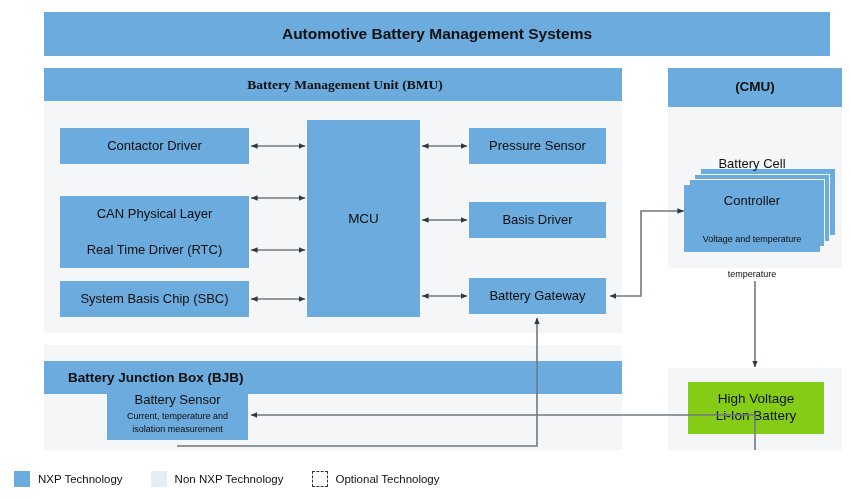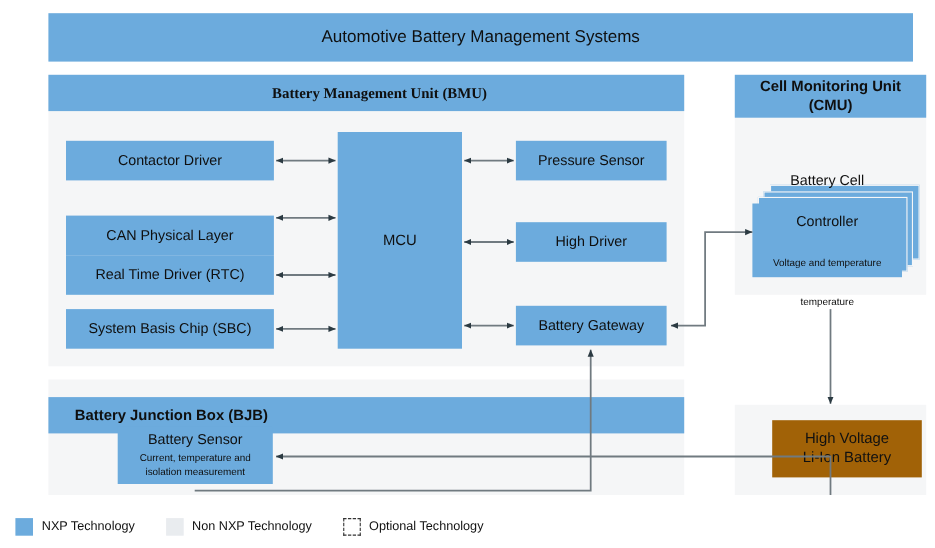--- a/index.html
+++ b/index.html
@@ -19,26 +19,26 @@
     box-sizing:border-box;
     display:flex;
     flex-direction:column;
     align-items:center;
     justify-content:center;
     text-align:center;
     line-height:1.15;
   }
   .nxp{background:#6cabdd;color:#0f0f0f;}
   .panel{background:#f5f6f7;}
-  .nonnxp{background:#a16207;color:#111;margin-left:14px;}
+  .nonnxp{background:#84cc16;color:#111;}
 
   
   #title-bar{
     left:44px;top:12px;width:786px;height:44px;
-    font-size:15.5px;font-weight:400;
+    font-size:15.5px;font-weight:700;
   }
 
   
   #bmu-panel{left:44px;top:68px;width:578px;height:265px;}
   #bmu-header{
     left:44px;top:68px;width:578px;height:33px;
     align-items:flex-start;justify-content:center;
     padding-left:24px;
     font-size:13.5px;font-weight:bold;
     flex-direction:row;
@@ -136,39 +136,38 @@
   </div>
 
   <div class="blk nxp bmu-right" id="b-pressure">
     <span>Pressure Sensor</span>
   </div>
 
   <div class="blk nxp" id="b-mcu">
     <span>MCU</span>
   </div>
   <div class="blk nxp bmu-right" id="b-load">
-    <span>High Driver</span>
+    <span>Basis Driver</span>
   </div>
   <div class="blk nxp bmu-right" id="b-gateway">
     <span>Battery Gateway</span>
   </div>
 
   <div class="blk panel" id="bjb-panel"></div>
   <div class="blk nxp" id="bjb-header">
     <span>Battery Junction Box (BJB)</span>
   </div>
   <div class="blk nxp" id="b-sensor">
     <span class="main">Battery Sensor</span>
     <span class="sub">Current, temperature and</span>
     <span class="sub">isolation measurement</span>
   </div>
 
   <div class="blk panel" id="cmu-panel"></div>
   <div class="blk nxp" id="cmu-header">
-    <span>Cell Monitoring Unit</span>
     <span>(CMU)</span>
   </div>
   <div id="bcc-stack">
     <div class="shadow" id="bcc-s3"></div>
     <div class="shadow" id="bcc-s2"></div>
     <div class="shadow" id="bcc-s1"></div>
     <div id="bcc-main">
       <span class="main">Battery Cell</span>
       <span class="main">Controller</span>
       <span class="sub">Voltage and temperature</span>

